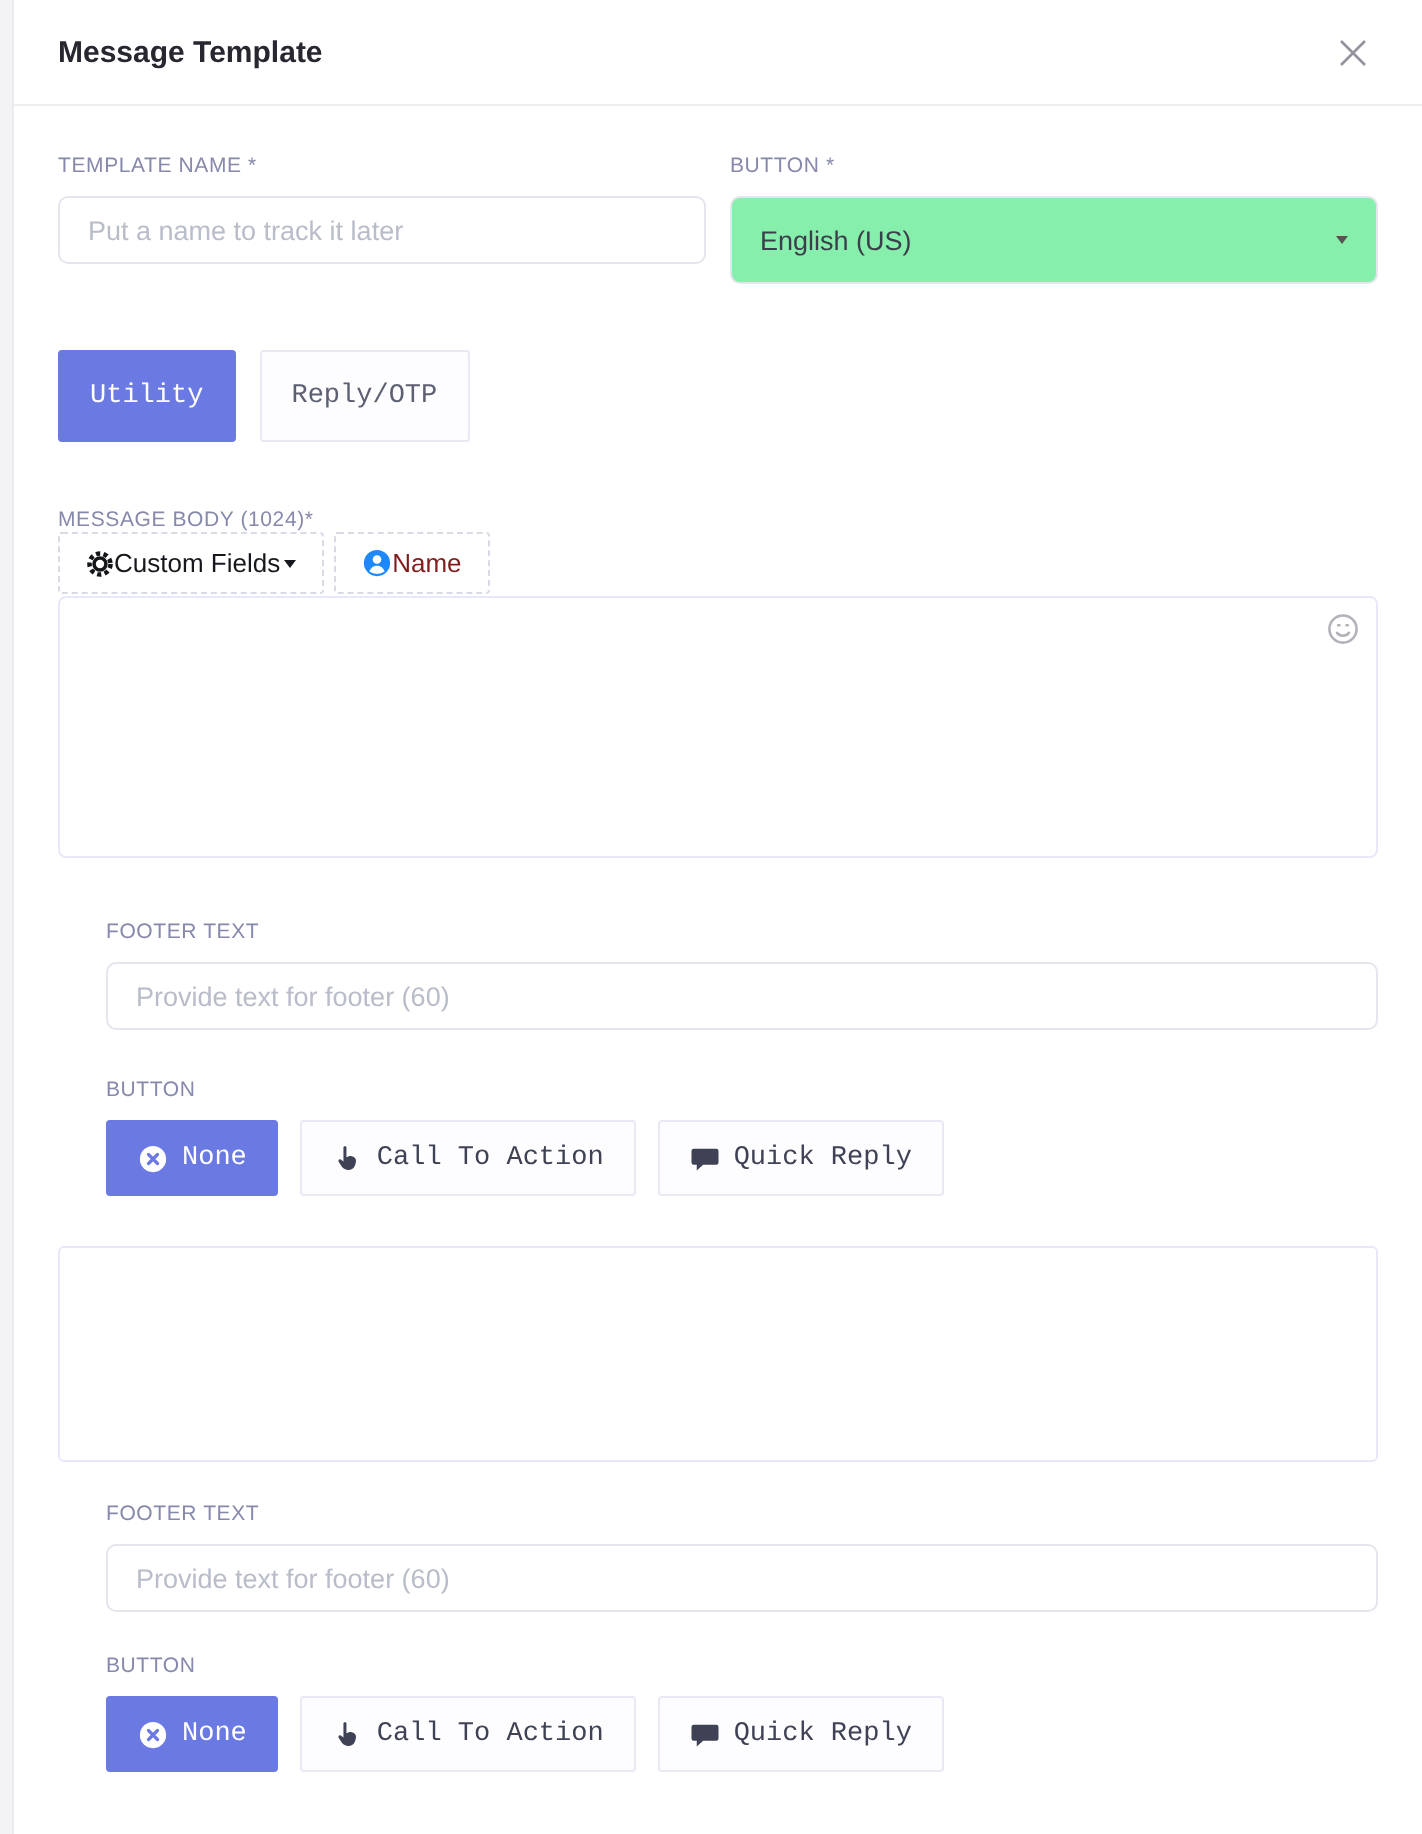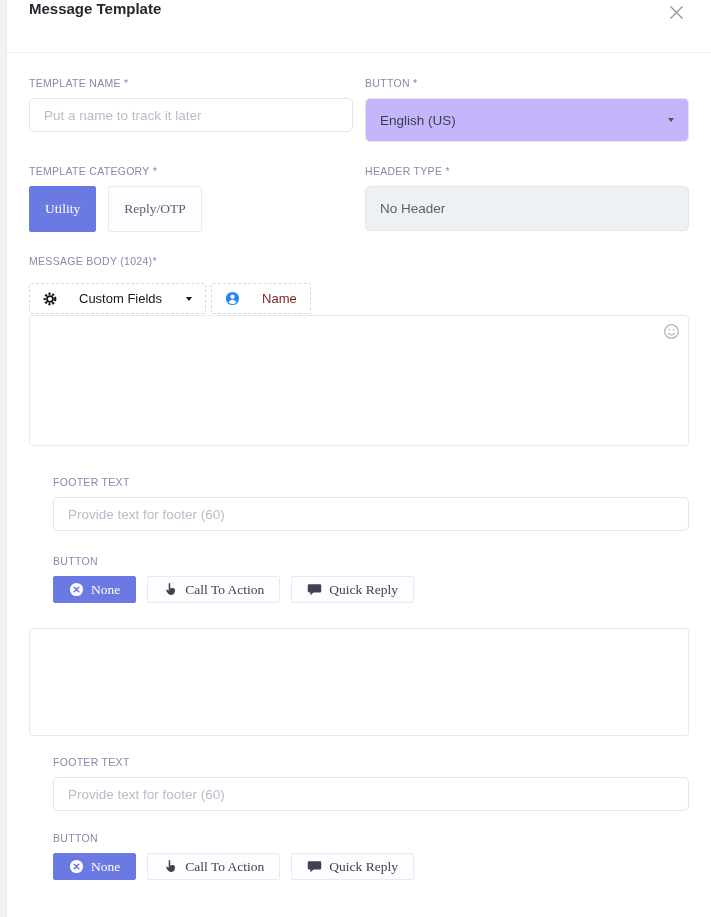--- a/index.html
+++ b/index.html
@@ -6,75 +6,75 @@
   body{
     width:711px;height:917px;position:relative;overflow:hidden;
     background:#ffffff;font-family:"Liberation Sans",sans-serif;
     -webkit-font-smoothing:antialiased;
   }
   .edge-strip{position:absolute;left:0;top:0;width:6px;height:100%;
     background:#f3f3f6;border-right:1px solid #ebebee;}
   .modal{position:absolute;left:7px;top:0;right:0;bottom:0;background:#fff;}
 
   
-  .modal-header{height:52px;display:flex;align-items:flex-start;justify-content:space-between;
+  .modal-header{height:52px;display:flex;align-items:center;justify-content:space-between;
     padding:0 22px;border-bottom:1px solid #ededf2;}
   .modal-title{font-size:15px;font-weight:700;color:#27272f;}
   .close-btn{background:none;border:none;cursor:pointer;padding:4px;line-height:0;}
 
   
   .modal-body{padding:24px 22px 0 22px;}
-  .grid-2{display:grid;grid-template-columns:1fr 1fr;column-gap:12px;margin-bottom:23px;}
+  .grid-2{display:grid;grid-template-columns:1fr 1fr;column-gap:12px;margin-bottom:33px;}
   .field-label{display:block;font-size:10.5px;color:#8789ac;letter-spacing:.3px;
     margin-bottom:9px;font-weight:400;}
   .text-input{width:100%;box-sizing:border-box;height:29px;border:1px solid #e5e5ee;
     border-radius:5px;padding:16px 14px;font-size:13.5px;color:#333;outline:none;background:#fff;}
   .text-input::placeholder{color:#b9bcc9;}
 
   .select-box{height:44px;box-sizing:border-box;border:1px solid #e5e5ee;border-radius:5px;
     display:flex;align-items:center;padding:0 14px;font-size:13.5px;color:#3a3f4a;
-    position:relative;cursor:pointer;background:#c4b5fd;}
+    position:relative;cursor:pointer;background:#86efac;}
   .select-box .caret{position:absolute;right:14px;top:50%;margin-top:-2px;color:#555;}
   .select-box.disabled{background:#eef1f4;border-color:#e2e5ea;color:#5a6170;cursor:default;}
 
   .caret{display:inline-block;width:0;height:0;
     border-left:3.5px solid transparent;border-right:3.5px solid transparent;
     border-top:4px solid currentColor;}
 
   
   .btn-row{display:flex;gap:12px;}
   .seg-btn{height:46px;padding:0 15px;background:#fdfdff;border:1px solid #e9e9f6;
     color:#5d6072;font-size:13.5px;border-radius:2px;cursor:pointer;
-    display:flex;align-items:center;gap:7px;font-family:Liberation Serif, serif;}
+    display:flex;align-items:center;gap:7px;font-family:Liberation Mono, monospace;}
   .seg-btn.active{background:#6b79e3;border-color:#6b79e3;color:#fff;}
   .seg-btn .ico{line-height:0;display:inline-flex;}
 
   
   .mb-toolbar{display:flex;gap:5px;}
   .tool-btn{height:31px;padding:0 13px;border:1px dashed #d8dae6;background:#fff;
-    border-radius:2px;cursor:pointer;display:flex;align-items:center;gap:22px;
+    border-radius:2px;cursor:pointer;display:flex;align-items:center;gap:0;
     font-size:13px;color:#17181d;font-family:inherit;}
   .tool-btn .caret{margin-left:2px;color:#17181d;}
   .tool-btn.blue{color:#7f1d1d;}
   .tool-btn .ico{line-height:0;display:inline-flex;}
 
   .body-wrap{position:relative;margin-top:1px;}
   .body-area{width:100%;box-sizing:border-box;height:131px;border:1px solid #e7e9fa;
     border-radius:4px;resize:none;outline:none;padding:10px 30px 10px 12px;
     font-family:inherit;font-size:13.5px;color:#333;}
   .emoji-btn{position:absolute;top:8px;right:9px;background:none;border:none;
     padding:0;cursor:pointer;line-height:0;}
 
   .area2{width:100%;box-sizing:border-box;height:108px;border:1px solid #e7e9fa;
     border-radius:3px;resize:none;outline:none;padding:10px 12px;
     font-family:inherit;font-size:13.5px;color:#333;margin-top:25px;display:block;}
 
   .section{margin-top:24px;margin-left:24px;}
   .section.tight{margin-top:20px;}
-  .btn-row.small .seg-btn{height:27px;}
+  .btn-row.small .seg-btn{height:38px;}
 </style>
 </head>
 <body>
 
 <div class="edge-strip"></div>
 
 <div class="modal">
 
   <div class="modal-header">
     <span class="modal-title">Message Template</span>
@@ -98,40 +98,33 @@
         <label class="field-label">BUTTON *</label>
         <div class="select-box">
           <span>English (US)</span>
           <span class="caret"></span>
         </div>
       </div>
     </div>
 
     <div class="grid-2">
       <div>
-        <label class="field-label">TEMPLATE CATEGORY *</label>
         <div class="btn-row">
           <button class="seg-btn active">
             <span>Utility</span>
           </button>
           <button class="seg-btn">
             <span>Reply/OTP</span>
           </button>
         </div>
       </div>
-      <div>
-        <label class="field-label">HEADER TYPE *</label>
-        <div class="select-box disabled" style="height:45px;">
-          <span>No Header</span>
-        </div>
-      </div>
     </div>
 
     <div style="margin-bottom:0;">
-      <label class="field-label" style="margin-bottom:16px;">MESSAGE BODY (1024)*</label>
+      <label class="field-label" style="margin-bottom:0;">MESSAGE BODY (1024)*</label>
       <div class="mb-toolbar">
         <button class="tool-btn">
           <span class="ico">
             <svg width="14" height="14" viewBox="0 0 16 16">
               <circle cx="8" cy="8" r="6" fill="none" stroke="#15161a" stroke-width="2.6" stroke-dasharray="2.4 1.9"></circle>
               <circle cx="8" cy="8" r="3.4" fill="none" stroke="#15161a" stroke-width="2"></circle>
             </svg>
           </span>
           <span>Custom Fields</span>
           <span class="caret"></span>

